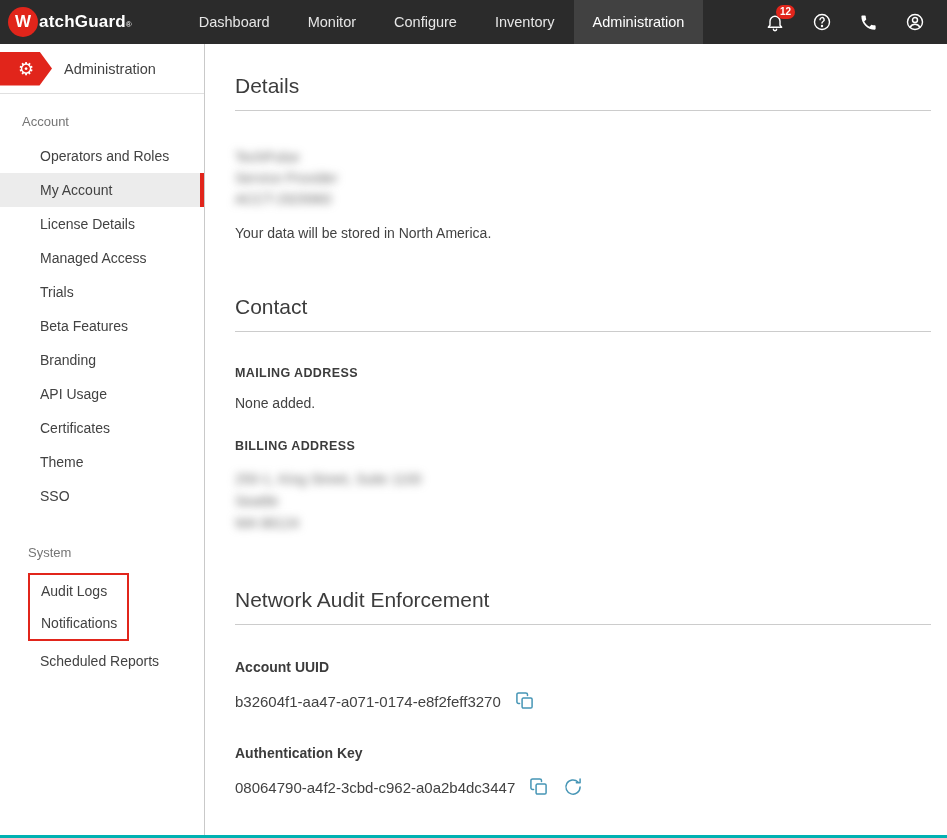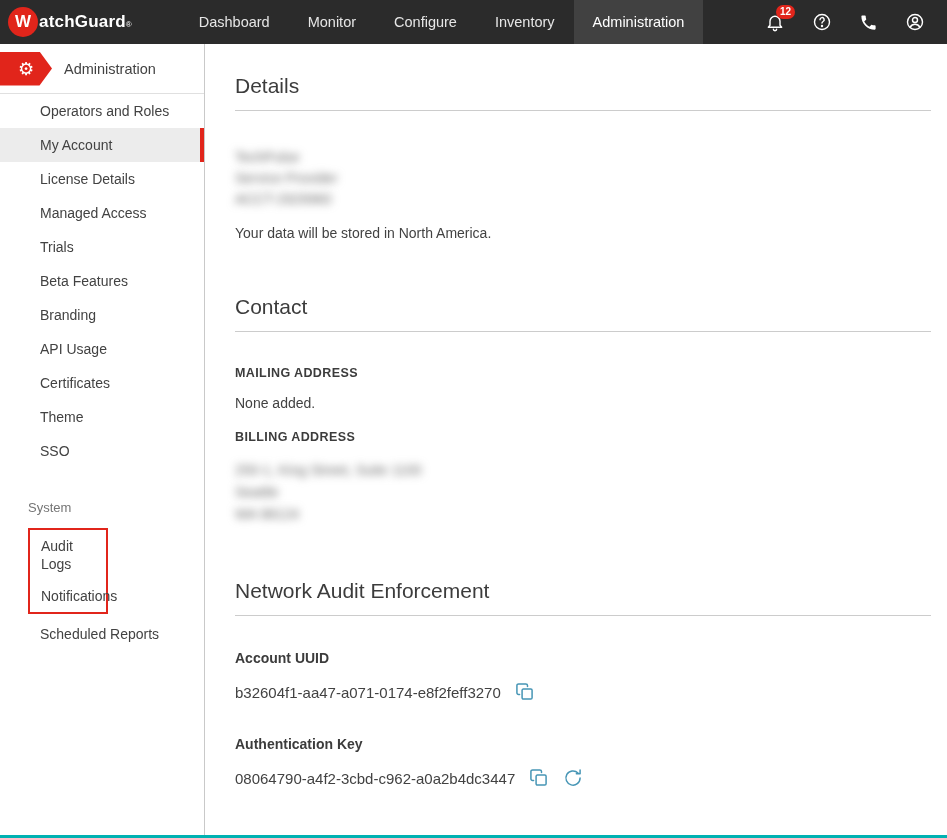--- a/index.html
+++ b/index.html
@@ -104,21 +104,21 @@
     color: #424242;
     cursor: pointer;
   }
   .side-item.selected {
     background: #ececec;
     border-right: 4px solid #e1251b;
   }
   .annotation-box {
     border: 2px solid #e1251b;
     margin: 3px 0 3px 28px;
-    width: 80px;
+    width: 101px;
   }
   .annotation-box .side-item { padding: 7px 4px 7px 11px; }
 
   
   .content {
     flex: 1;
     padding: 30px 16px 0 30px;
     overflow: hidden;
   }
   .section-heading {
@@ -139,21 +139,21 @@
     user-select: none;
   }
   .redacted-block.tight .redacted { line-height: 22px; }
   .caps-label {
     margin-top: 34px;
     font-size: 12.5px;
     font-weight: bold;
     color: #3c3c3c;
     letter-spacing: .4px;
   }
-  .caps-label.close { margin-top: 19px; }
+  .caps-label.close { margin-top: 28px; }
   .body-text { margin-top: 15px; font-size: 14px; color: #424242; }
   .bold-label { margin-top: 34px; font-size: 14px; font-weight: bold; color: #3c3c3c; }
   .value-row {
     margin-top: 16px;
     display: flex;
     align-items: center;
     gap: 14px;
     font-size: 15px;
     color: #424242;
   }
@@ -219,20 +219,21 @@
 <div class="layout">
 
   <aside class="sidebar">
     <div class="sidebar-header">
       <span class="gear-banner">
         <span>⚙</span>
       </span>
       <span class="sidebar-title">Administration</span>
     </div>
 
+    <div class="section-label">Account</div>
     <div class="side-item">Operators and Roles</div>
     <div class="side-item selected">My Account</div>
     <div class="side-item">License Details</div>
     <div class="side-item">Managed Access</div>
     <div class="side-item">Trials</div>
     <div class="side-item">Beta Features</div>
     <div class="side-item">Branding</div>
     <div class="side-item">API Usage</div>
     <div class="side-item">Certificates</div>
     <div class="side-item">Theme</div>

